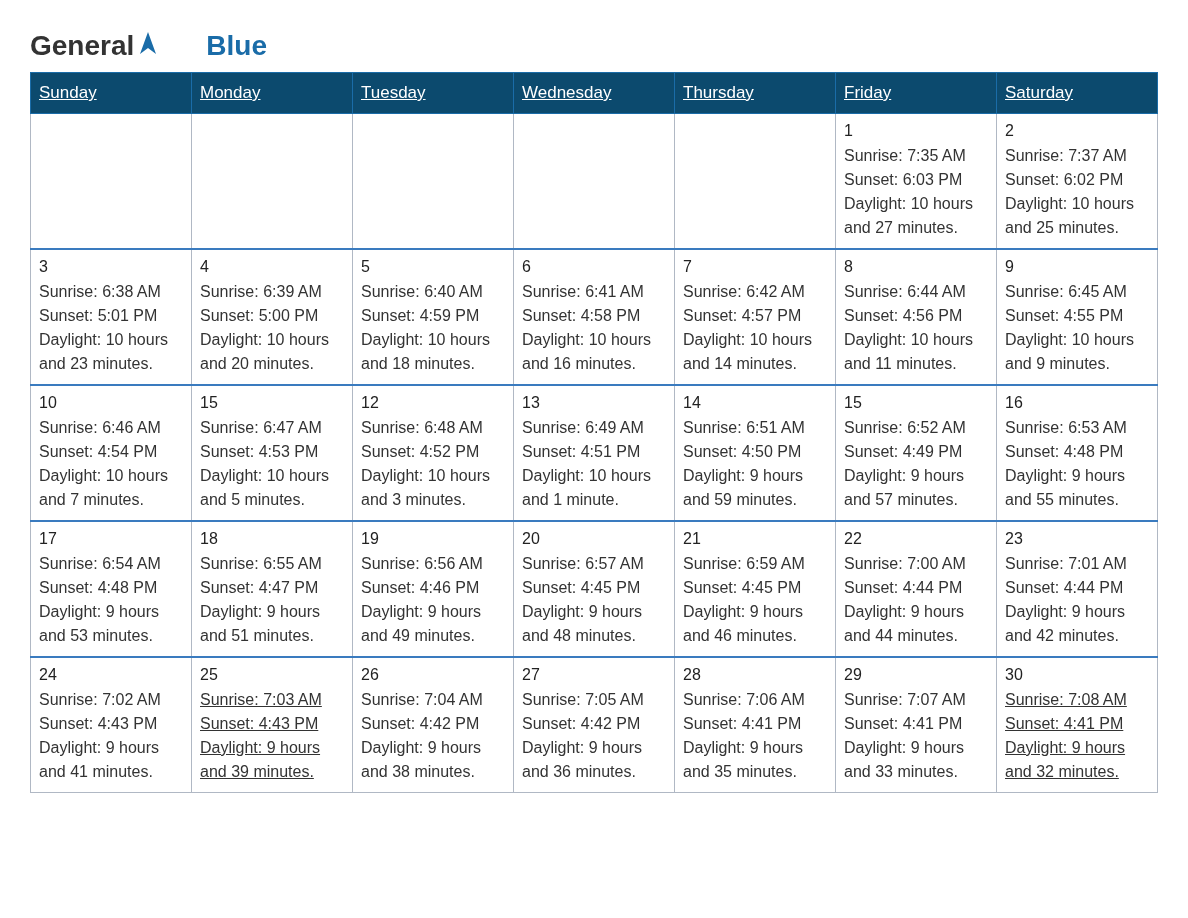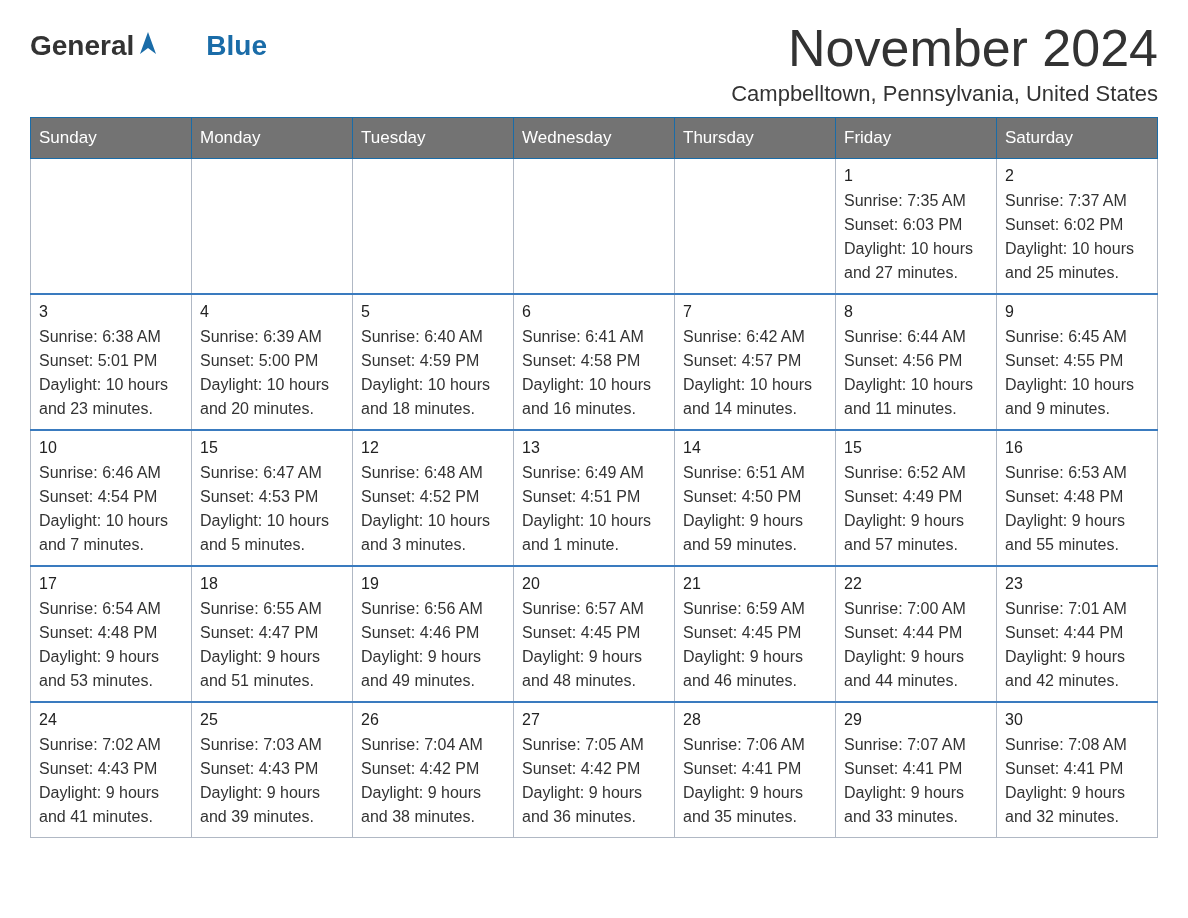--- a/index.html
+++ b/index.html
@@ -37,27 +37,28 @@
       color: #333;
       margin-top: 4px;
     }
     .calendar-table {
       width: 100%;
       border-collapse: collapse;
       margin-top: 8px;
       table-layout: fixed;
     }
     .calendar-table th {
-      background-color: #737373;
+      background-color: #0c4a6e;
       color: #fff;
       padding: 10px 8px;
       font-size: 17px;
       font-weight: normal;
       text-align: left;
       border: 1px solid #1a6ca8;
+      text-decoration: underline;
     }
     .calendar-table td {
       vertical-align: top;
       padding: 8px 8px;
       border: 1px solid #b0b8c4;
       height: 120px;
       background: #fff;
     }
     .day-number {
       font-size: 16px;
@@ -87,24 +88,20 @@
       <span style="display:inline-block;margin-left:4px;margin-bottom:2px;">
         <svg width="20" height="22" viewBox="0 0 20 22">
           <polygon points="2,22 10,0 18,22 10,16" fill="#1a6ca8"></polygon>
         </svg>
       </span>
     </div>
     <div>
       <span style="font-size:28px;font-weight:bold;color:#1a6ca8;margin-left:48px;">Blue</span>
     </div>
   </div>
-  <div class="title-area">
-    <div class="month-title">November 2024</div>
-    <div class="location-subtitle">Campbelltown, Pennsylvania, United States</div>
-  </div>
 </div>
 
 <table class="calendar-table">
   <thead>
     <tr>
 
     <th>Sunday</th>
         <th>Monday</th>
         <th>Tuesday</th>
         <th>Wednesday</th>
@@ -292,21 +289,21 @@
       <tr class="row-divider">
         <td>
           <div class="day-number">24</div>
           <div class="day-info" style="white-space: pre-line;">Sunrise: 7:02 AM
 Sunset: 4:43 PM
 Daylight: 9 hours
 and 41 minutes.</div>
         </td>
         <td>
           <div class="day-number">25</div>
-          <div class="day-info" style="white-space: pre-line;">Sunrise: 7:03 AM
+          <div class="day-info" style="white-space: pre-line; text-decoration: underline;">Sunrise: 7:03 AM
 Sunset: 4:43 PM
 Daylight: 9 hours
 and 39 minutes.</div>
         </td>
         <td>
           <div class="day-number">26</div>
           <div class="day-info" style="white-space: pre-line;">Sunrise: 7:04 AM
 Sunset: 4:42 PM
 Daylight: 9 hours
 and 38 minutes.</div>
@@ -327,20 +324,20 @@
         </td>
         <td>
           <div class="day-number">29</div>
           <div class="day-info" style="white-space: pre-line;">Sunrise: 7:07 AM
 Sunset: 4:41 PM
 Daylight: 9 hours
 and 33 minutes.</div>
         </td>
         <td>
           <div class="day-number">30</div>
-          <div class="day-info" style="white-space: pre-line;">Sunrise: 7:08 AM
+          <div class="day-info" style="white-space: pre-line; text-decoration: underline;">Sunrise: 7:08 AM
 Sunset: 4:41 PM
 Daylight: 9 hours
 and 32 minutes.</div>
         </td>
       </tr>
     </tbody>
 </table>
 
 </body></html>

